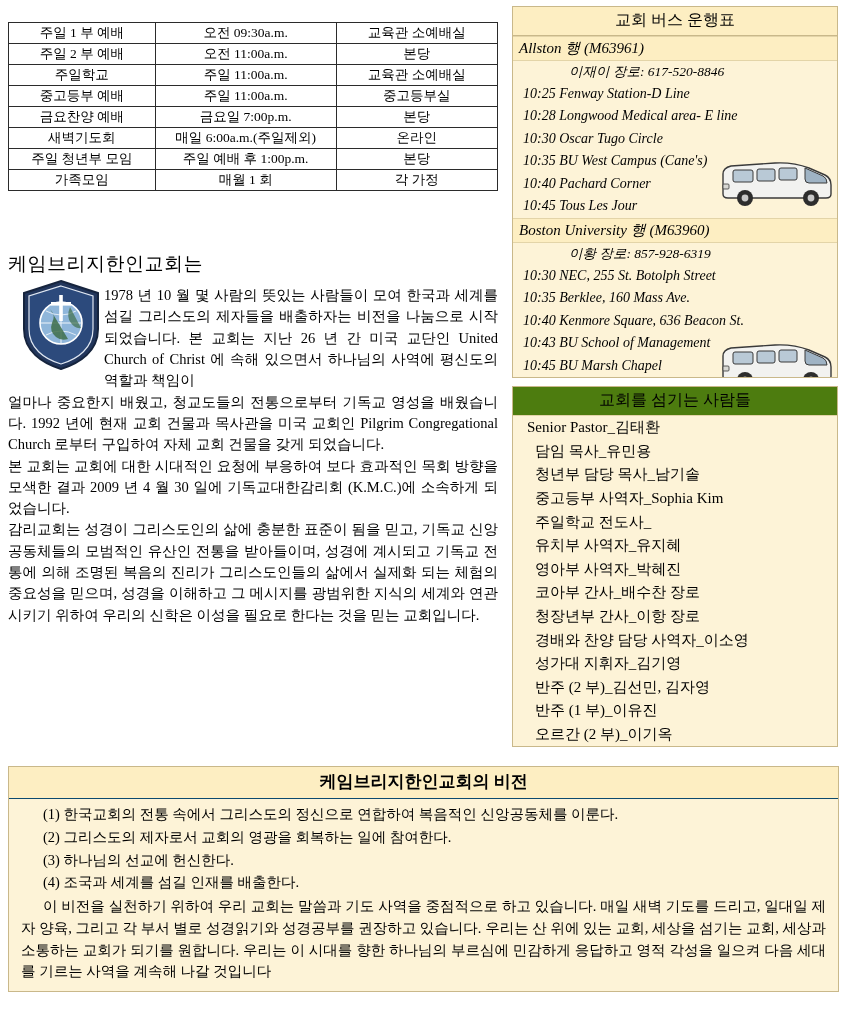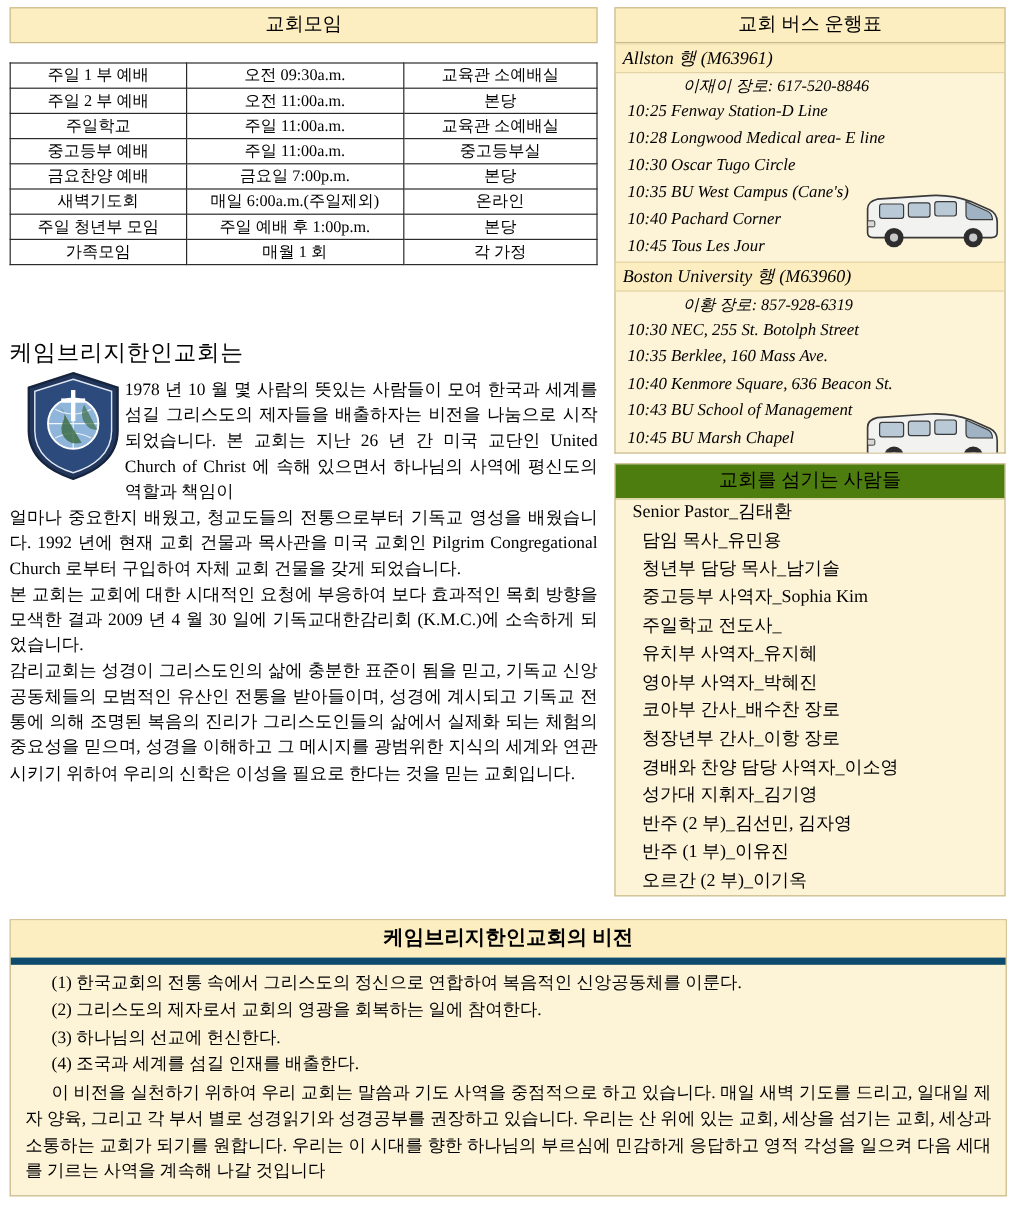--- a/index.html
+++ b/index.html
@@ -158,42 +158,41 @@
     width: 831px;
     border: 1px solid #c9b88a;
     background: #fdf3d7;
   }
   .vision-head {
     background: #fdeec2;
     text-align: center;
     font-size: 17px;
     font-weight: bold;
     padding: 3px 0 5px 0;
-    border-bottom: 6px solid #0c4a6e;
+    border-bottom: 1px solid #0c4a6e;
   }
   .vision-body {
     padding: 4px 12px 8px 12px;
     font-size: 14.5px;
     line-height: 1.5;
   }
   .vision-li { padding-left: 22px; margin: 1px 0; }
   .vision-para {
     margin: 2px 0 0 0;
     text-align: justify;
     text-indent: 22px;
   }
 </style>
 </head>
 <body>
 
 <div class="page">
 
   <div class="left-col">
 
-    <div class="bar">교회모임</div>
 
     <table class="meeting">
       <tbody>
         <tr>
           <td class="c0">주일 1 부 예배</td>
           <td class="c1">오전 09:30a.m.</td>
           <td class="c2">교육관 소예배실</td>
         </tr>
         <tr>
           <td class="c0">주일 2 부 예배</td>

